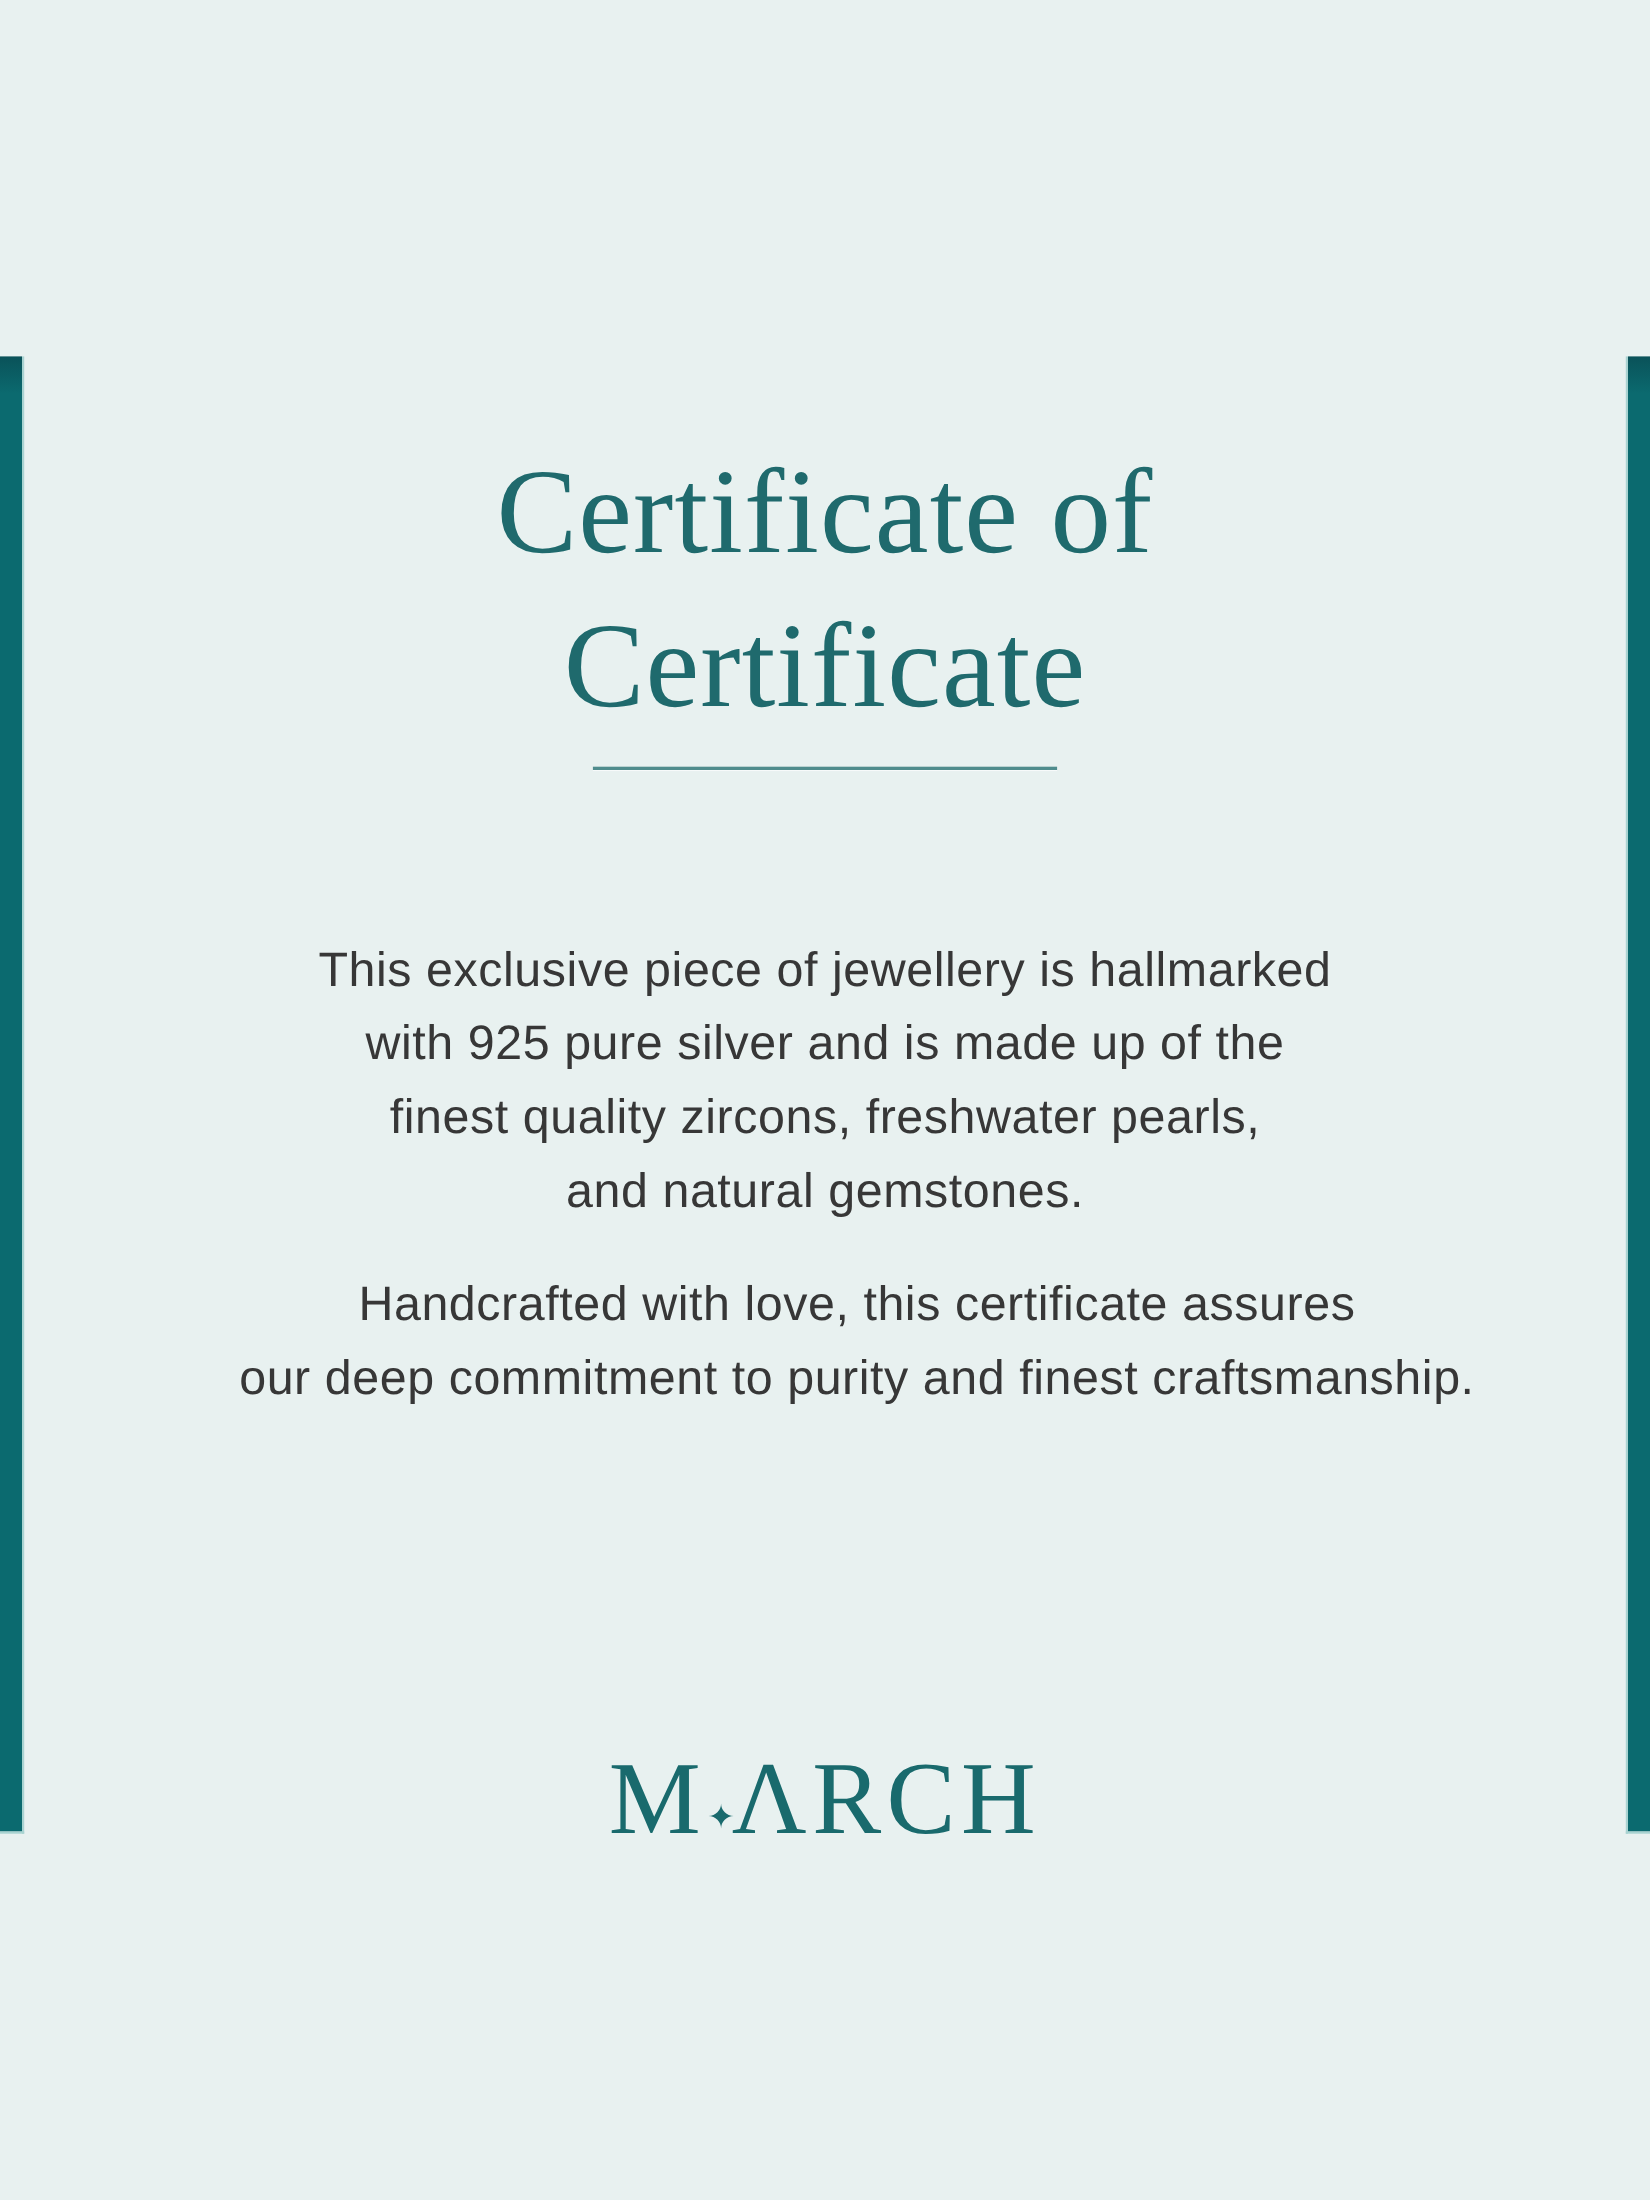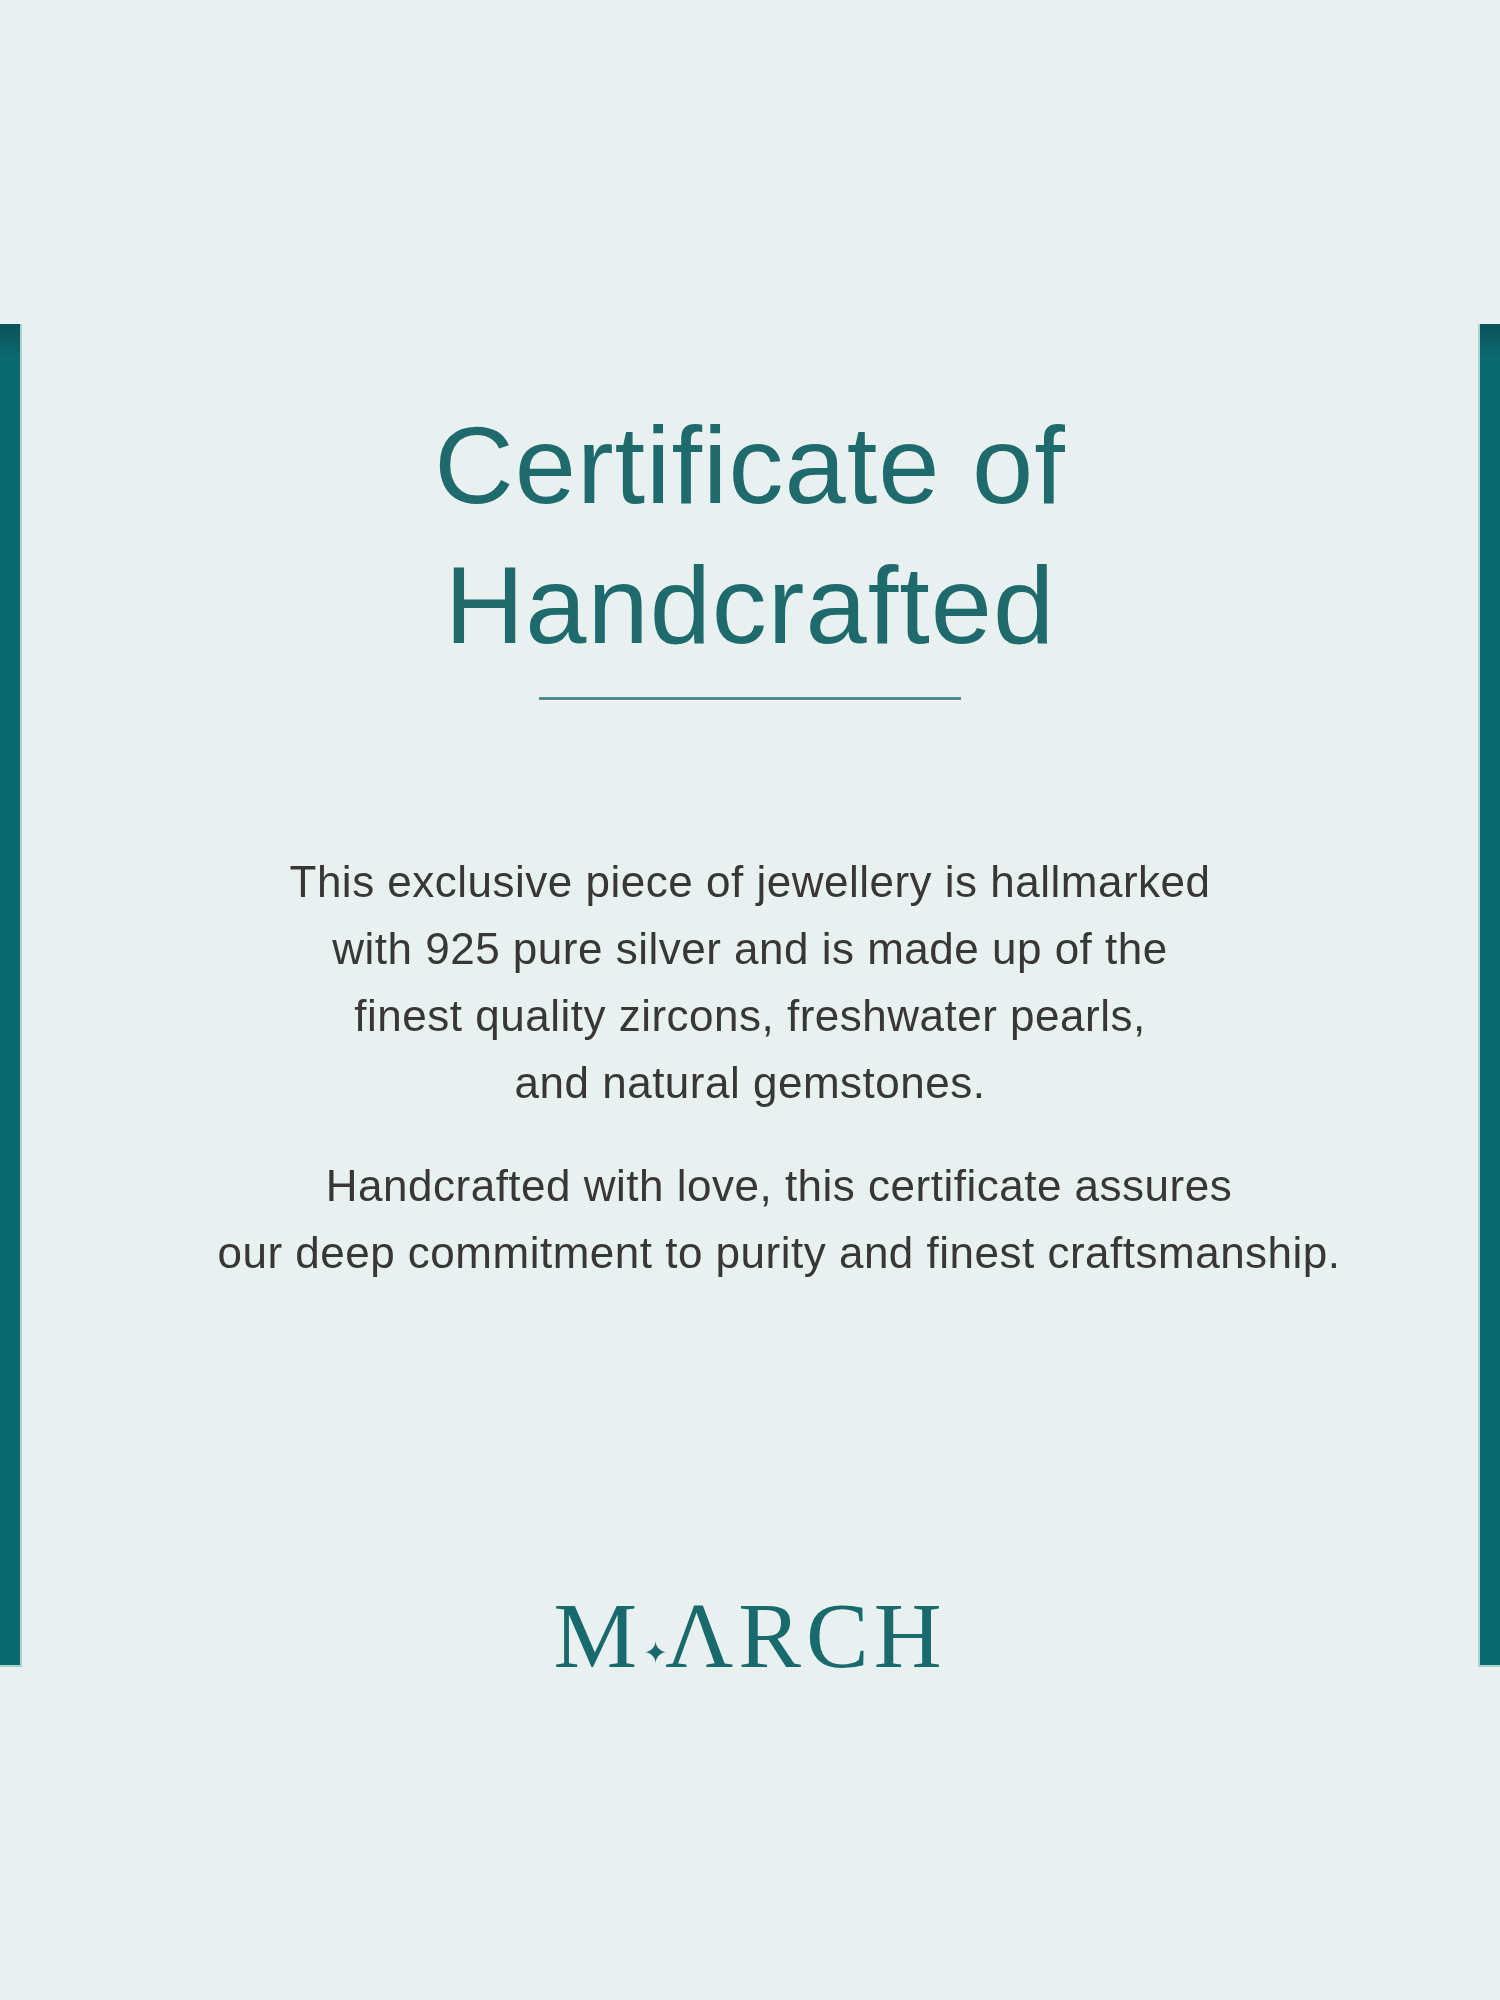--- a/index.html
+++ b/index.html
@@ -39,21 +39,21 @@
   }
 
   
   .title {
     position: absolute;
     top: 395px;
     left: 0;
     width: 100%;
     margin: 0;
     text-align: center;
-    font-family: Liberation Sans, sans-serif;
+    font-family: Liberation Serif, serif;
     font-weight: 400;
     font-size: 110px;
     line-height: 140px;
     letter-spacing: 1px;
     color: var(--title-color, #1f6a6d);
   }
   .title-line { display: block; }
 
   
   .divider {
@@ -109,21 +109,21 @@
 </head>
 <body>
 
 <div class="page">
 
   <div class="side-bar left"></div>
   <div class="side-bar right"></div>
 
   <h1 class="title">
     <span class="title-line">Certificate of</span>
-    <span class="title-line">Handcrafted</span>
+    <span class="title-line">Certificate</span>
   </h1>
 
   <div class="divider"></div>
 
   <div class="para para-1">
     <span class="line">This exclusive piece of jewellery is hallmarked</span>
     <span class="line">with 925 pure silver and is made up of the</span>
     <span class="line">finest quality zircons, freshwater pearls,</span>
     <span class="line">and natural gemstones.</span>
   </div>

